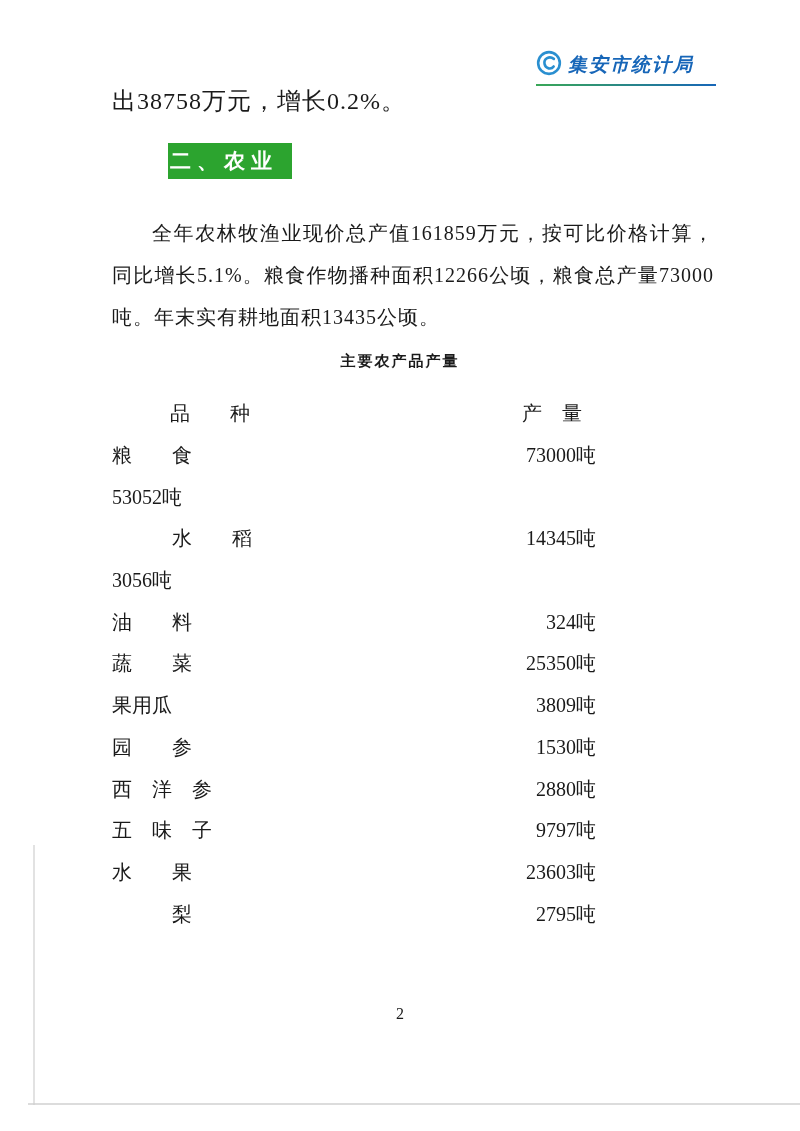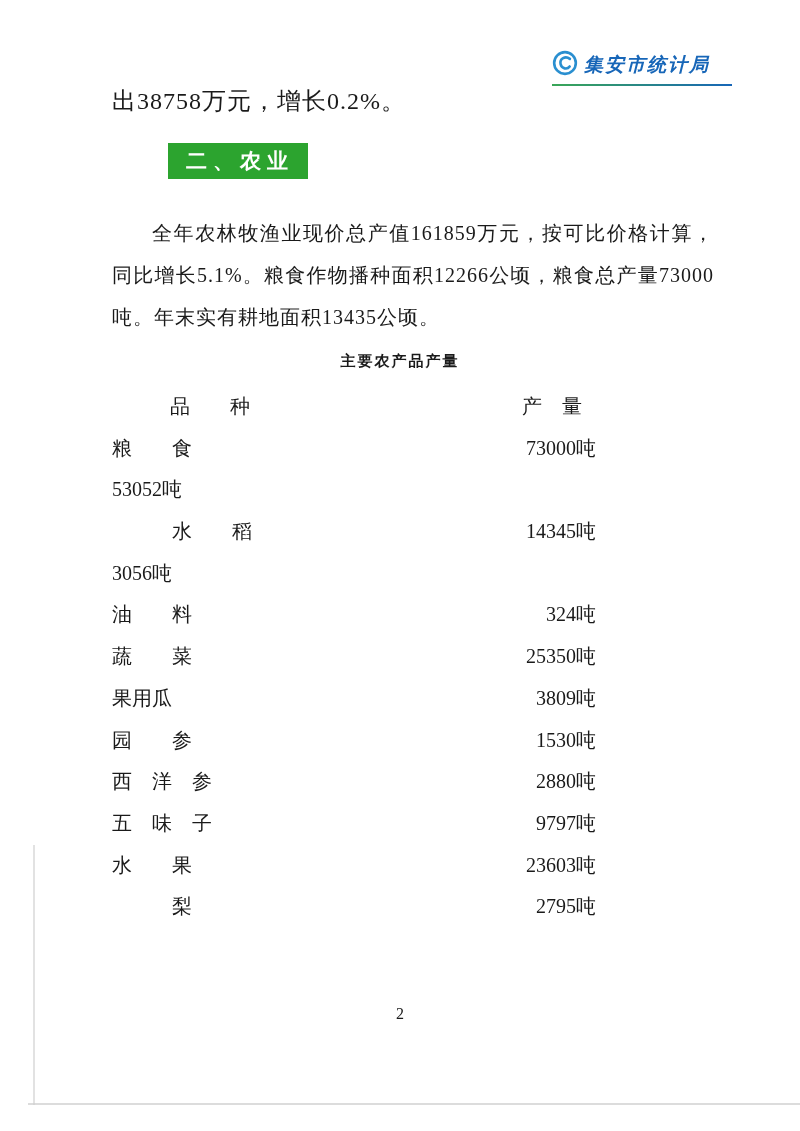--- a/index.html
+++ b/index.html
@@ -11,21 +11,21 @@
     background: #ffffff;
     font-family: "Liberation Serif", "DejaVu Serif", serif;
     color: #1a1a1a;
     overflow: hidden;
   }
 
   
   .logo {
     position: absolute;
     top: 50px;
-    right: 68px;
+    right: 84px;
     width: 180px;
   }
   .logo-row {
     display: flex;
     align-items: center;
     gap: 6px;
     justify-content: flex-start;
   }
   .logo-icon { flex: 0 0 auto; }
   .logo-text {
@@ -57,21 +57,21 @@
   .section-heading {
     position: absolute;
     left: 168px;
     top: 143px;
     background: #2ca42f;
     color: #ffffff;
     font-family: "Liberation Sans", "DejaVu Sans", sans-serif;
     font-weight: bold;
     font-size: 21px;
     letter-spacing: 6px;
-    padding: 4px 14px 4px 18px;
+    padding: 4px 14px 4px 2px;
   }
   .paragraph {
     position: absolute;
     left: 112px;
     width: 602px;
     top: 212px;
     font-size: 20px;
     line-height: 42px;
     text-align: justify;
     text-indent: 2em;
@@ -93,21 +93,21 @@
   .prod-table {
     position: absolute;
     left: 112px;
     top: 393px;
     width: 484px;
     font-size: 20px;
   }
   .t-row {
     display: flex;
     justify-content: space-between;
-    align-items: flex-start;
+    align-items: center;
     height: 41.7px;
   }
   .t-name  { white-space: pre-wrap; }
   .t-value { white-space: pre-wrap; text-align: right; }
   .t-head .t-name  { padding-left: 58px; }
   .t-head .t-value { padding-right: 14px; }
 
   
   .page-number {
     position: absolute;

